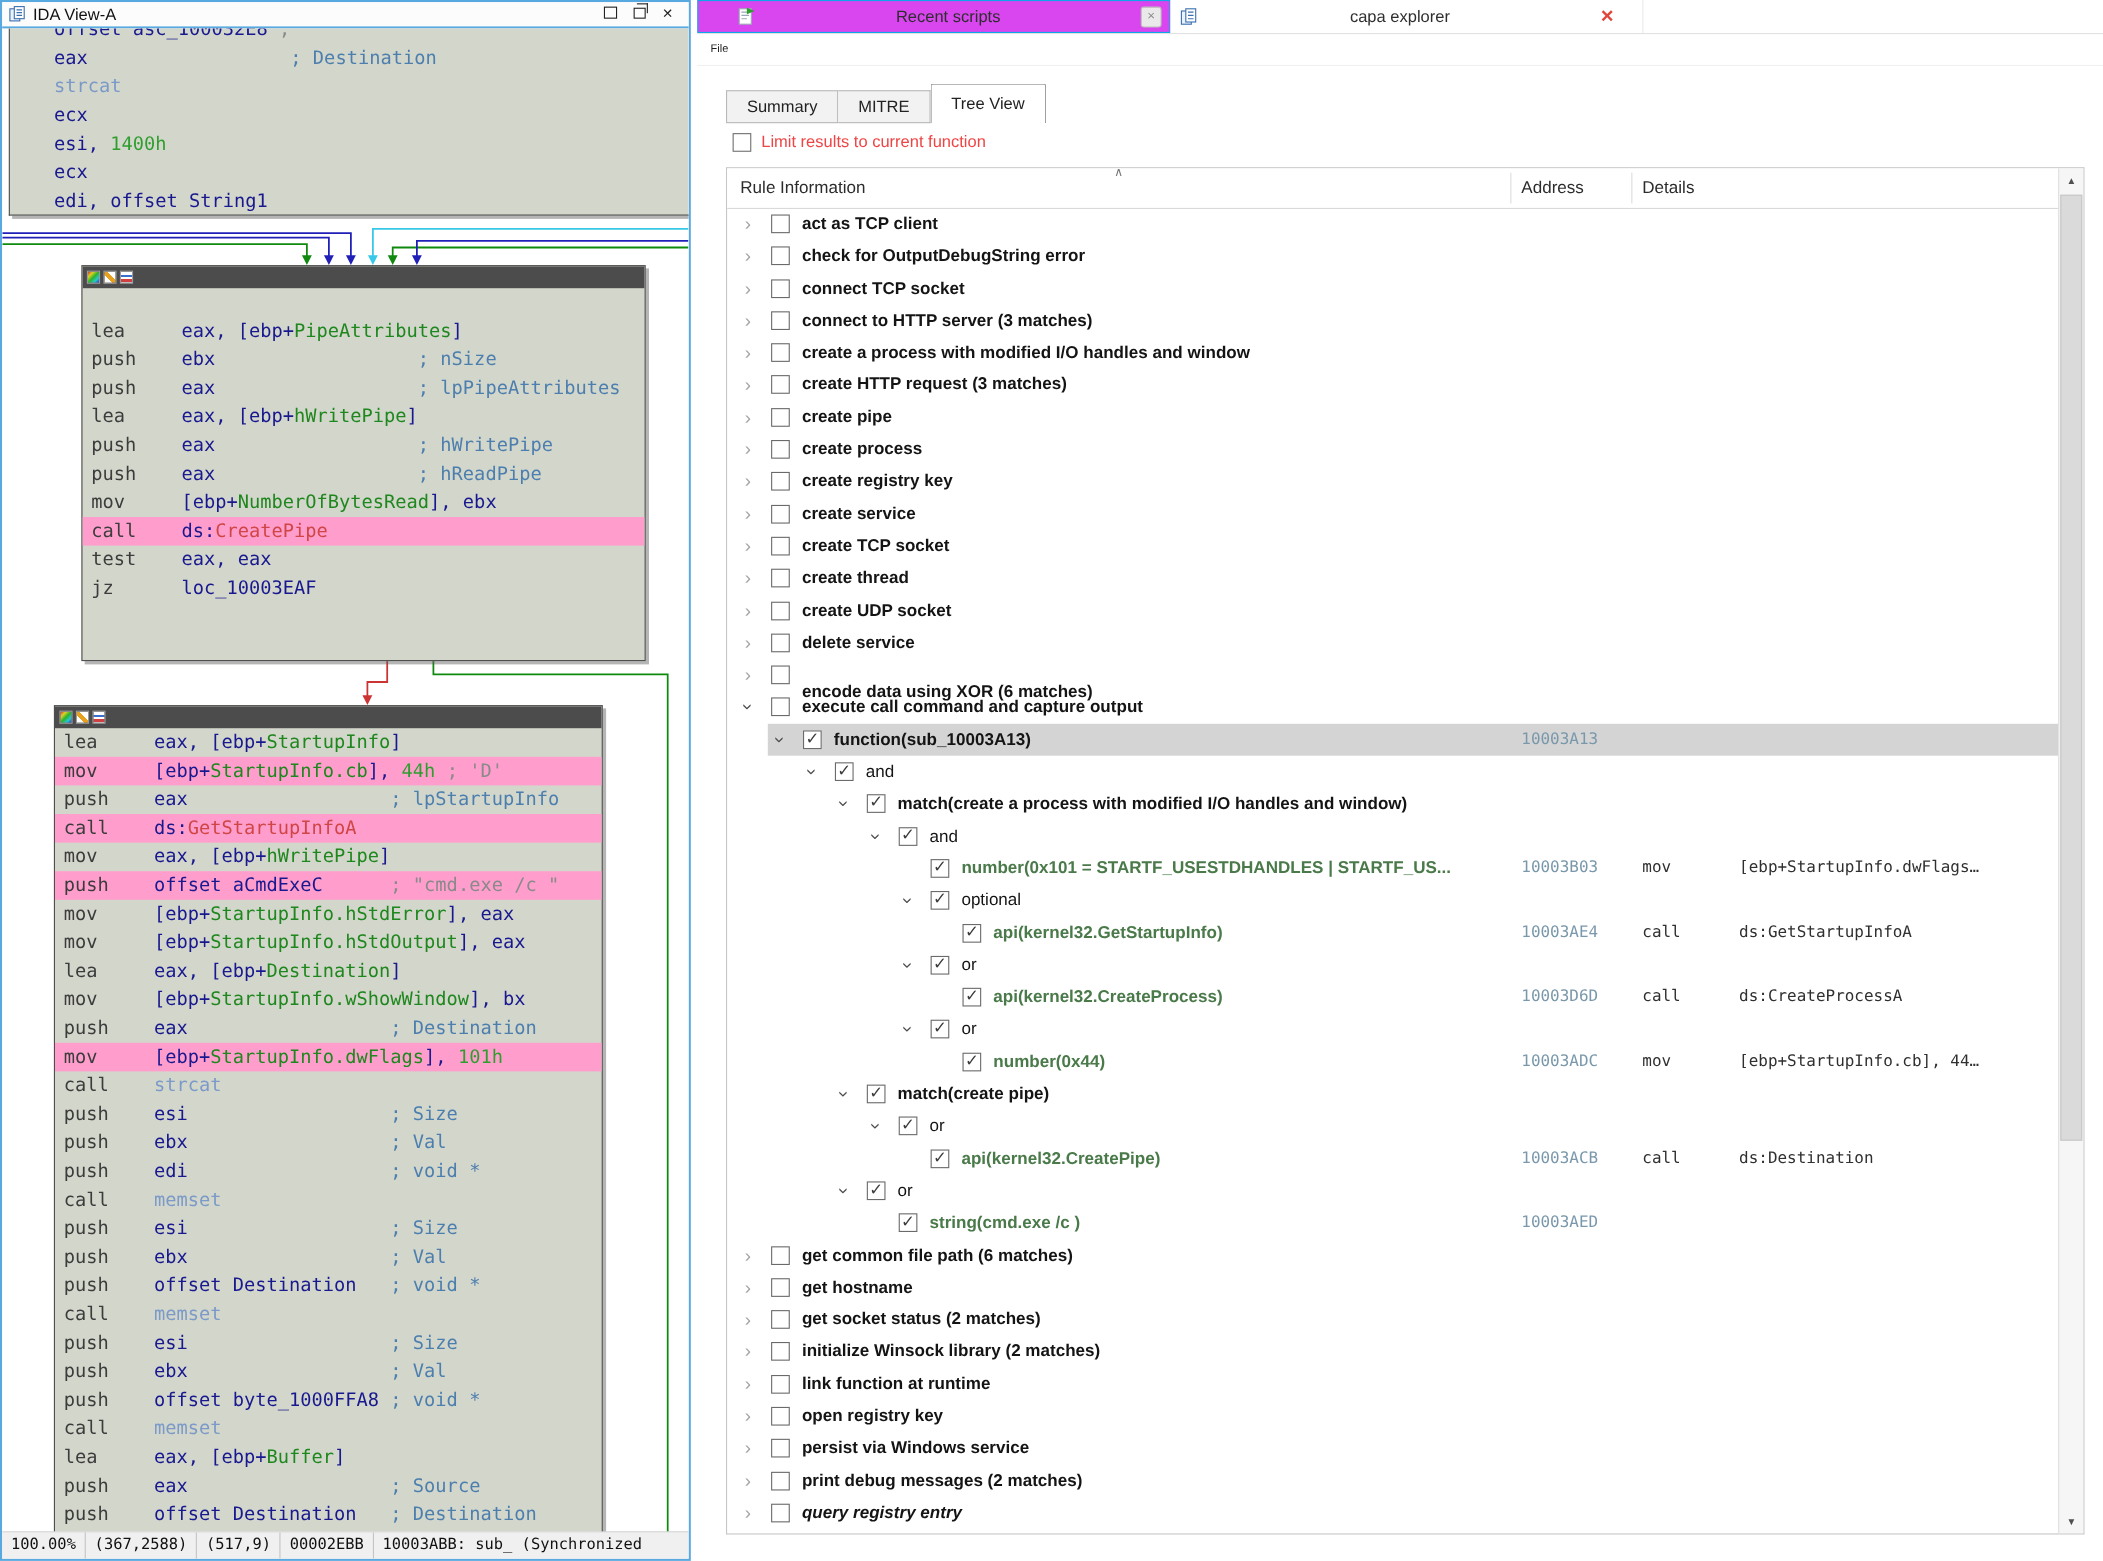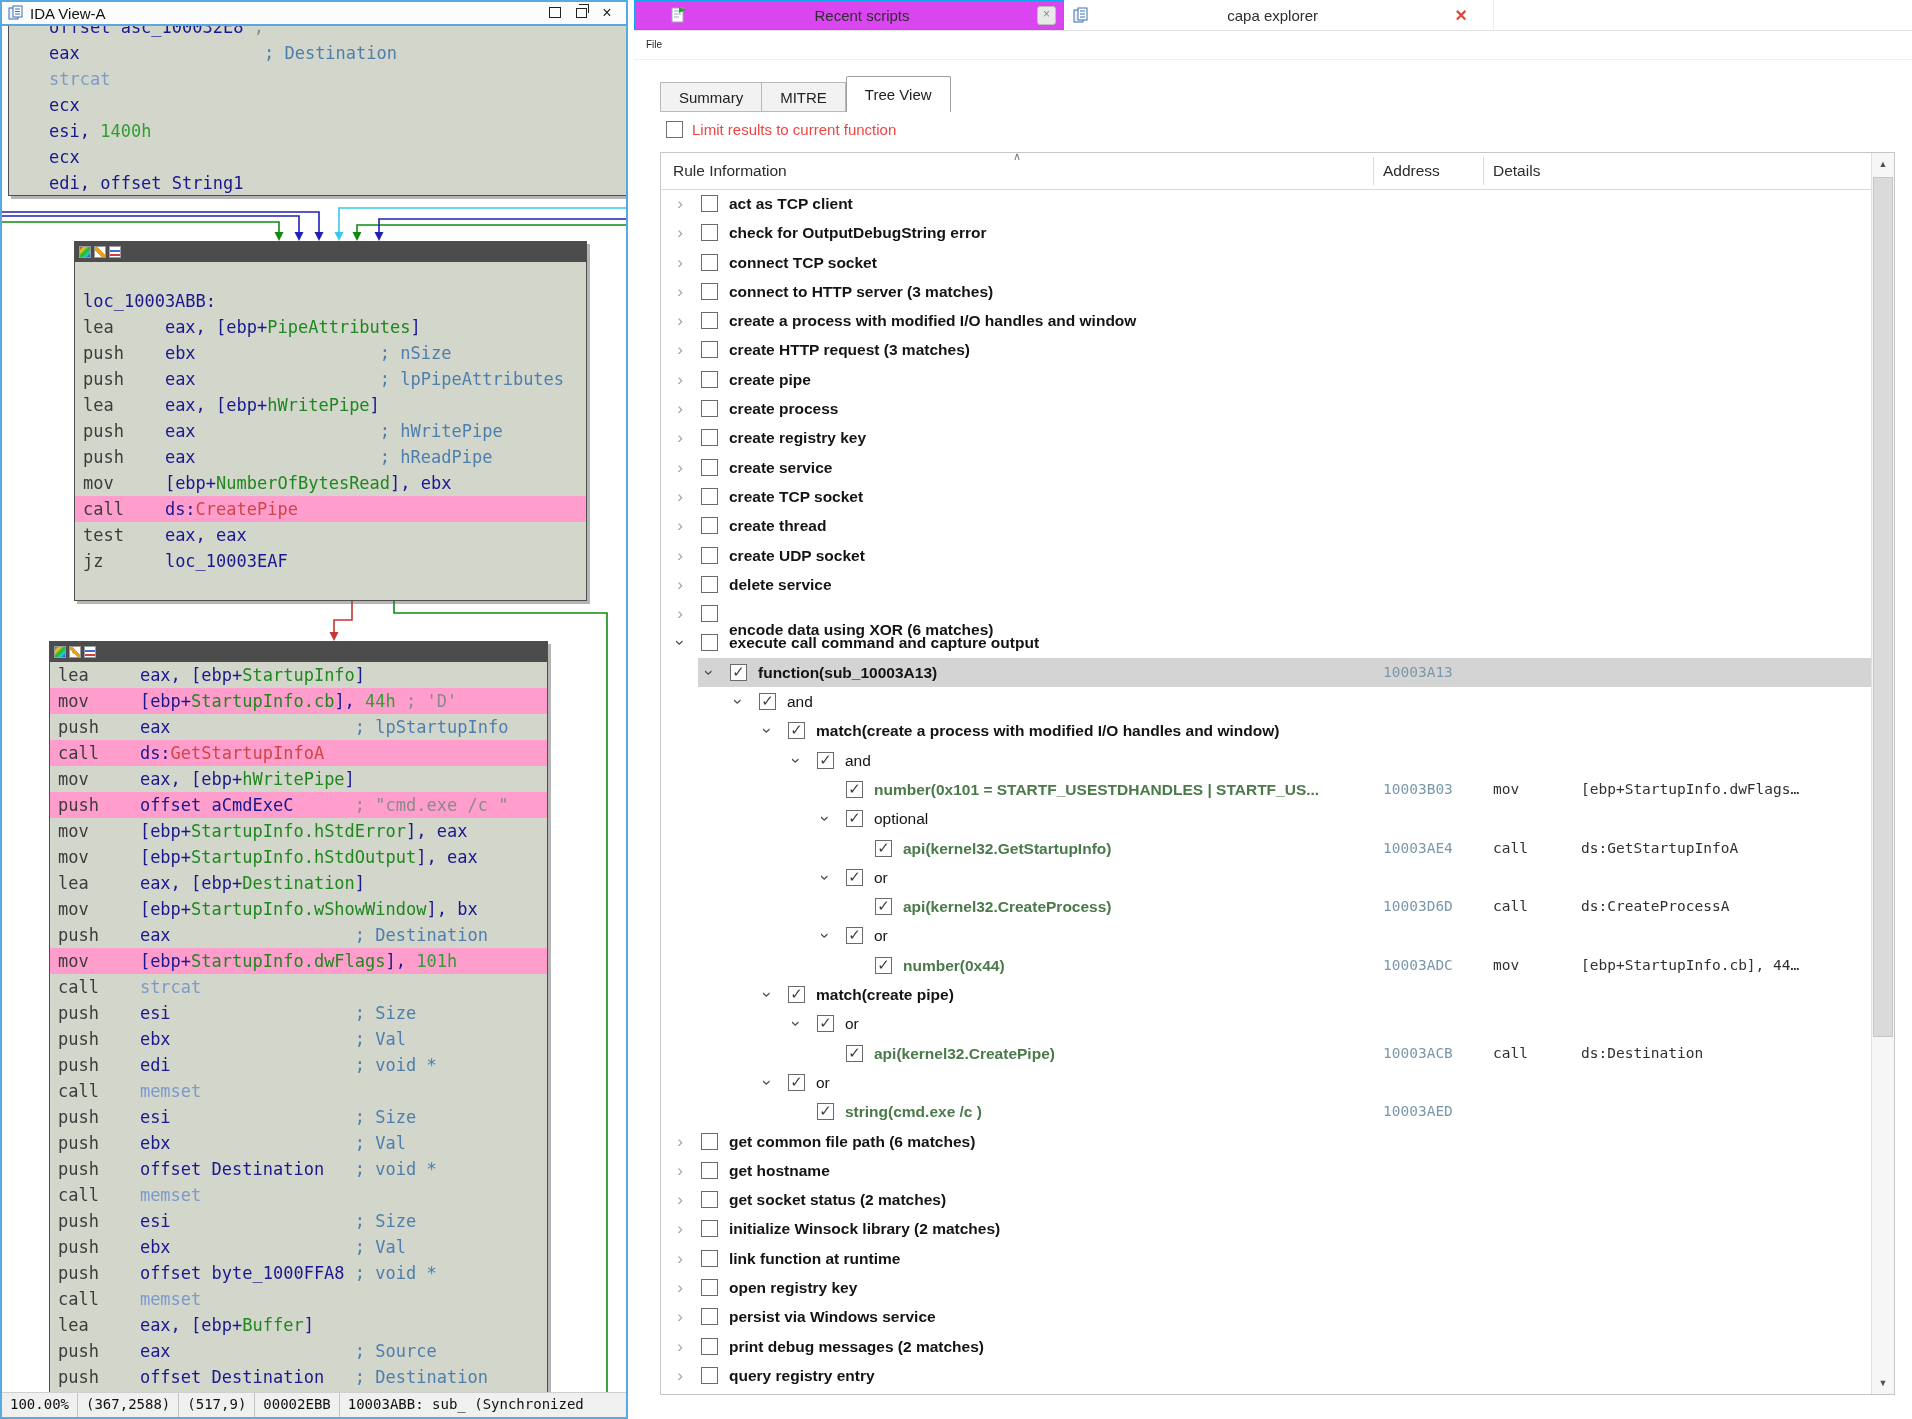--- a/index.html
+++ b/index.html
@@ -153,21 +153,20 @@
       </div>
 
       <div class="block b2">
         <div class="btitle">
           <span class="bticon grad"></span>
           <span class="bticon pencil"></span>
           <span class="bticon chart"></span>
         </div>
         <div class="bcode" id="code-b2">
             <div class="cl"><span></span></div>
-            <div class="cl"><span class="c-lbl">loc_10003ABB:</span></div>
             <div class="cl"><span class="c-mn">lea     </span><span class="c-op">eax, [ebp+</span><span class="c-var">PipeAttributes</span><span class="c-op">]</span></div>
             <div class="cl"><span class="c-mn">push    </span><span class="c-op">ebx</span><span>                  </span><span class="c-cmt">; nSize</span></div>
             <div class="cl"><span class="c-mn">push    </span><span class="c-op">eax</span><span>                  </span><span class="c-cmt">; lpPipeAttributes</span></div>
             <div class="cl"><span class="c-mn">lea     </span><span class="c-op">eax, [ebp+</span><span class="c-var">hWritePipe</span><span class="c-op">]</span></div>
             <div class="cl"><span class="c-mn">push    </span><span class="c-op">eax</span><span>                  </span><span class="c-cmt">; hWritePipe</span></div>
             <div class="cl"><span class="c-mn">push    </span><span class="c-op">eax</span><span>                  </span><span class="c-cmt">; hReadPipe</span></div>
             <div class="cl"><span class="c-mn">mov     </span><span class="c-op">[ebp+</span><span class="c-var">NumberOfBytesRead</span><span class="c-op">], ebx</span></div>
             <div class="cl hl"><span class="c-mn">call    </span><span class="c-op">ds:</span><span class="c-api">CreatePipe</span></div>
             <div class="cl"><span class="c-mn">test    </span><span class="c-op">eax, eax</span></div>
             <div class="cl"><span class="c-mn">jz      </span><span class="c-op">loc_10003EAF</span></div>
@@ -486,21 +485,21 @@
             <span class="tlabel rule" style="left: 68px;">persist via Windows service</span>
           </div>
           <div class="trow">
             <span class="chev" style="left: 12px;">›</span>
             <span class="cbx" style="left: 40px;"></span>
             <span class="tlabel rule" style="left: 68px;">print debug messages (2 matches)</span>
           </div>
           <div class="trow">
             <span class="chev" style="left: 12px;">›</span>
             <span class="cbx" style="left: 40px;"></span>
-            <span class="tlabel rule" style="left: 68px;">query registry entry</span>
+            <span class="tlabel rule" style="left: 68px; font-style: italic;">query registry entry</span>
           </div>
           <div class="trow">
             <span class="chev" style="left: 12px;">›</span>
             <span class="tlabel rule" style="left: 68px;"></span>
           </div>
         </div>
       <div class="vscroll">
         <div class="sbtn sb-up">▲</div>
         <div class="sthumb"></div>
         <div class="sbtn sb-down">▼</div>

